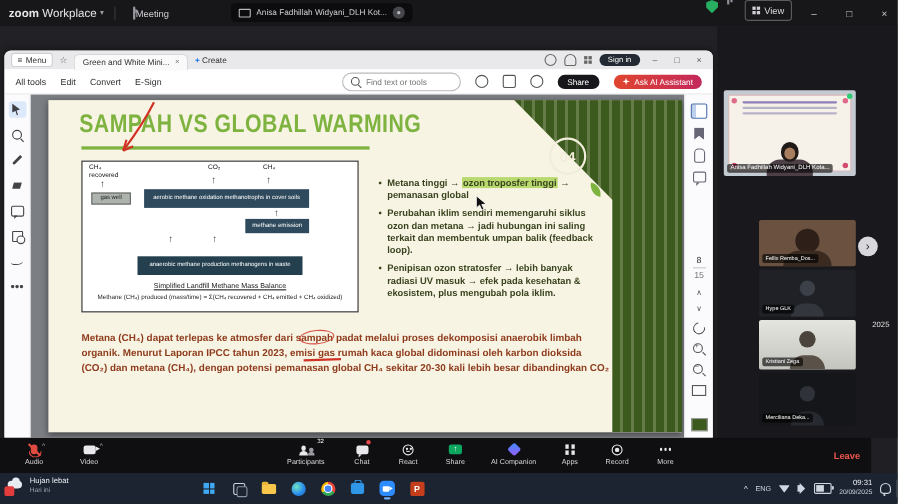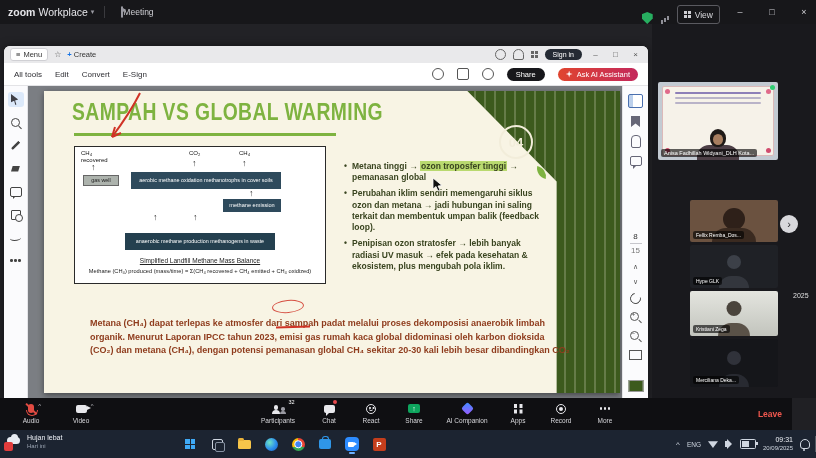--- a/index.html
+++ b/index.html
@@ -19,21 +19,21 @@
   .meeting-tab{gap:5px;font-size:8.5px;color:#cfcfd4;padding:2px 6px;border-radius:3px}
   .cam-ic{width:11px;height:7px;border:1px solid #9a9aa2;border-radius:1px;position:relative}
   .cam-ic::after{content:"";position:absolute;right:-4px;top:0.5px;border-left:3px solid #9a9aa2;
                  border-top:2.5px solid transparent;border-bottom:2.5px solid transparent}
   .title-pill{position:absolute;left:210px;top:3px;height:17px;max-width:165px;background:#0c0c0e;
               border-radius:4px;padding:0 7px;gap:5px;display:flex;align-items:center}
   .mon-ic{width:9px;height:6px;border:1px solid #b8b8c0;border-radius:1px;flex:none}
   .pill-text{font-size:7.5px;color:#cfcfd4}
   .eye-ic{width:11px;height:11px;border-radius:50%;background:#46464d;position:relative;flex:none}
   .eye-ic::after{content:"";position:absolute;left:4px;top:4px;width:3px;height:3px;border-radius:50%;background:#b9b9c0}
-  .tb-right{margin-left:auto;display:flex;align-items:flex-end;gap:8px}
+  .tb-right{margin-left:auto;display:flex;align-items:flex-start;gap:8px}
   .shield{width:11px;height:12px;background:#27ae60;
           clip-path:polygon(50% 0,100% 18%,100% 55%,50% 100%,0 55%,0 18%)}
   .net-ic{width:2px;height:4px;background:#8f8f97;box-shadow:3px -2px 0 #8f8f97,6px -4px 0 #8f8f97;margin-right:6px}
   .view-btn{gap:4px;border:1px solid #5a5a60;border-radius:3px;padding:1px 6px;height:15px;font-size:8.5px;color:#dadade}
   .grid-ic{width:3px;height:3px;background:#cfcfd4;box-shadow:4px 0 #cfcfd4,0 4px #cfcfd4,4px 4px #cfcfd4;margin:0 4px 4px 0}
   .winctl{width:24px;height:24px;display:flex;align-items:center;justify-content:center;font-size:9px;color:#cfcfd4}
 
   
   .share-area{position:absolute;left:0;top:24px;width:816px;height:374px;background:#222226}
 
@@ -134,21 +134,21 @@
   .d-blue{background:#2e4a5c;color:#fff}
   .d-navy{background:#24404f;color:#fff}
   .d-cap{position:absolute;left:0;top:110px;width:100%;text-align:center;font-size:6.5px;color:#222;text-decoration:underline}
   .d-formula{position:absolute;left:0;top:121px;width:100%;text-align:center;font-size:5.7px;color:#222}
 
   .bullets{position:absolute;left:300px;top:70px;width:206px;margin:0;padding:0;list-style:none}
   .bullets li{position:relative;padding-left:8px;font-size:8.5px;font-weight:700;color:#39441f;
               line-height:1.32;margin-bottom:5px}
   .bullets li::before{content:"\2022";position:absolute;left:0;top:0}
   .hl{background:#b9d96f;padding:0 1px}
-  .para{position:absolute;left:30px;top:210px;width:480px;margin:16px;font-size:9px;font-weight:700;
+  .para{position:absolute;left:30px;top:210px;width:480px;margin:0;font-size:9px;font-weight:700;
         color:#8f3c1d;line-height:1.5}
   .red-arrow{position:absolute;left:50px;top:0}
   .red-ellipse{position:absolute;left:228px;top:209px;width:30px;height:11px;border:1.6px solid rgba(208,51,38,.85);
                border-radius:50%;transform:rotate(-5deg)}
   .red-underline{position:absolute;left:232px;top:235px;width:34px;height:0;border-bottom:2px solid #d03326;transform:rotate(-2deg)}
   .cursor-svg{position:absolute;left:388px;top:86px}
 
   
   .vpanel{position:absolute;right:0;top:0;width:164px;height:374px;background:#19191d}
   .main-tile{position:absolute;left:6px;top:58px;width:120px;height:78px;background:#c3cad2;border-radius:2px;overflow:hidden}
@@ -276,20 +276,25 @@
     <div class="flex">
       <span class="logo-zoom">zoom</span>
       <span class="logo-wp">Workplace</span>
       <span class="caret">▾</span>
     </div>
     <div class="tb-divider"></div>
     <div class="meeting-tab">
       <span class="cam-ic"></span>
       <span>Meeting</span>
     </div>
+    <div class="title-pill">
+      <span class="mon-ic"></span>
+      <span class="pill-text ellip">Anisa Fadhillah Widyani_DLH Kot...</span>
+      <span class="eye-ic"></span>
+    </div>
     <div class="tb-right">
       <span class="shield"></span>
       <span class="net-ic"></span>
       <span class="view-btn flex">
         <span class="grid-ic"></span>
         <span>View</span>
       </span>
       <span class="winctl">–</span>
       <span class="winctl">□</span>
       <span class="winctl">×</span>
@@ -299,20 +304,24 @@
   <div class="share-area">
 
     <section class="acrobat">
 
       <div class="ac-titlebar">
         <span class="menu-chip">
           <span>≡</span>
           <span>Menu</span>
         </span>
         <span class="fav-star">☆</span>
+        <span class="doc-tab">
+          <span class="ellip" style="max-width:92px">Green and White Mini...</span>
+          <span class="tab-close">×</span>
+        </span>
         <span class="create-btn">
           <span class="create-plus">+</span>
           <span>Create</span>
         </span>
         <span class="ac-tb-right">
           <span class="ci"></span>
           <span class="ci bell"></span>
           <span class="grid-ic2"></span>
           <span class="signin">Sign in</span>
           <span class="ac-winctl">–</span>
@@ -320,20 +329,24 @@
           <span class="ac-winctl">×</span>
         </span>
       </div>
 
       <div class="ac-toolbar">
         <span>All tools</span>
         <span>Edit</span>
         <span>Convert</span>
         <span>E-Sign</span>
         <span class="spacer"></span>
+        <span class="findbox">
+          <span class="mag"></span>
+          <input type="text" placeholder="Find text or tools" style="">
+        </span>
         <span class="tool-ic round"></span>
         <span class="tool-ic"></span>
         <span class="tool-ic round"></span>
         <span class="share-pill">Share</span>
         <span class="ai-pill">
           <span class="sparkle"></span>
           <span>Ask AI Assistant</span>
         </span>
       </div>
 

